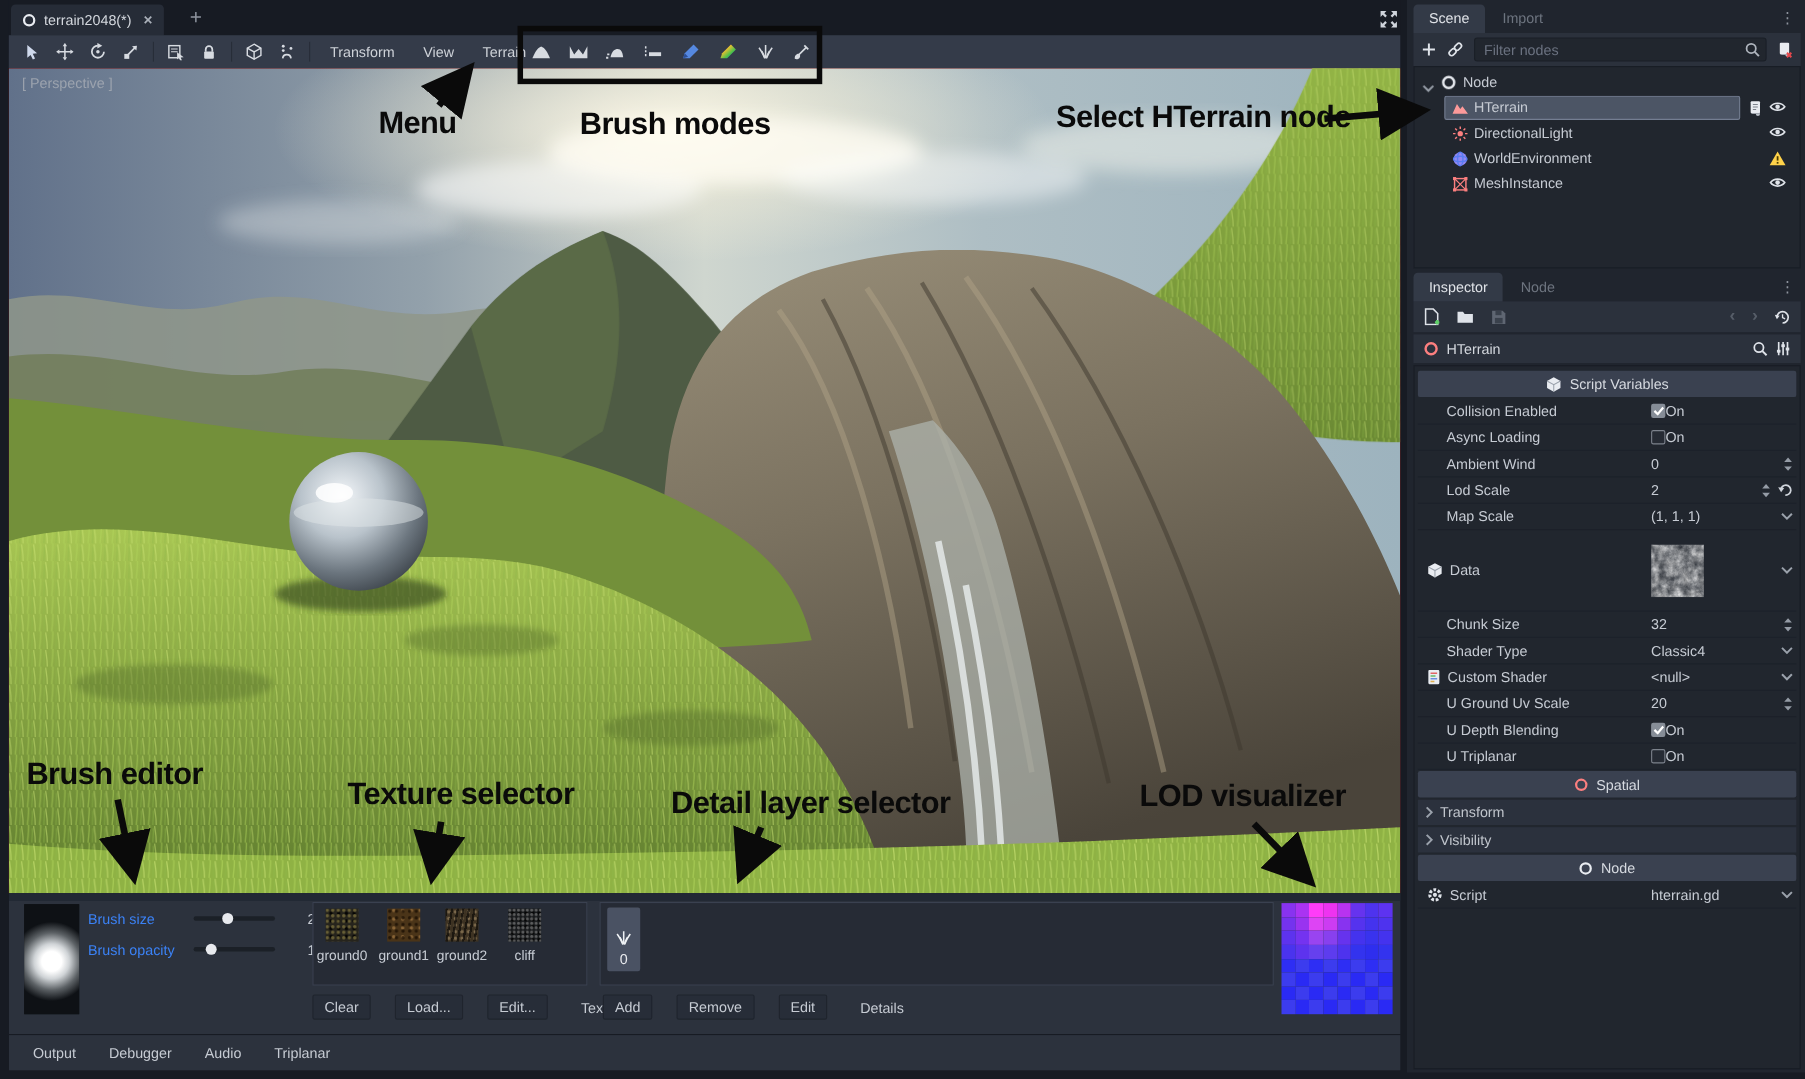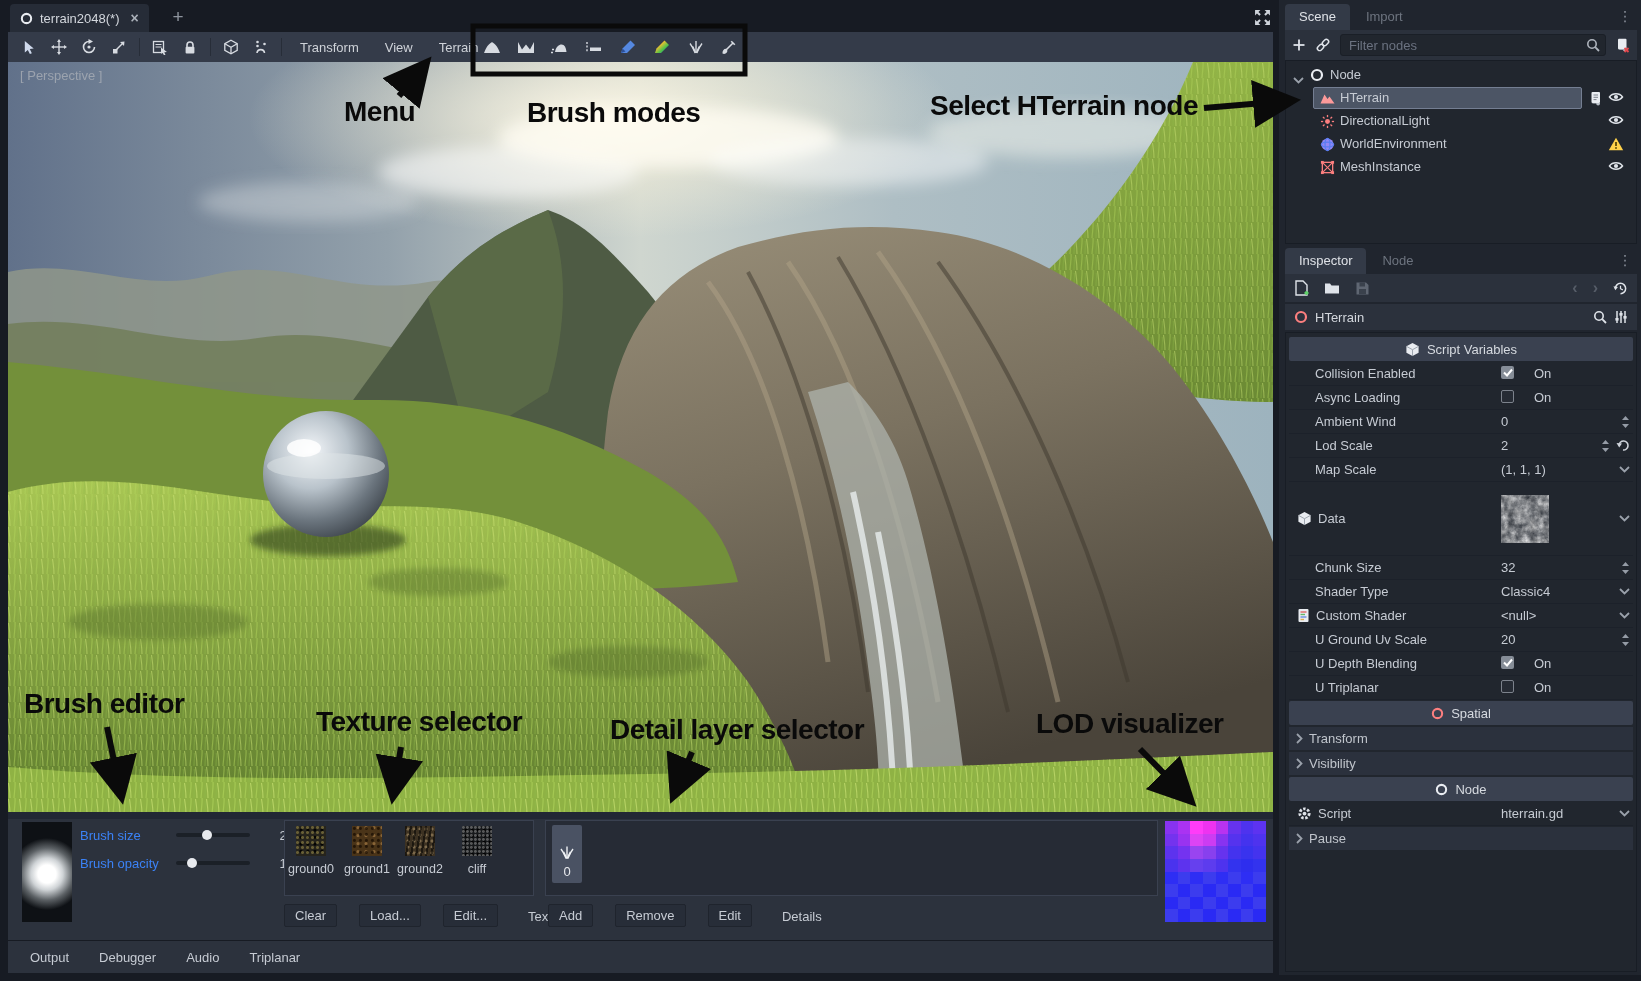--- a/index.html
+++ b/index.html
@@ -85,21 +85,21 @@
   #icontent{background:#21262e;border:1px solid #181d25;height:640px;margin-top:2px;padding:3px;box-sizing:border-box;
             display:flex;flex-direction:column;overflow:hidden}
   .icat{height:24px;min-height:24px;background:#3a4150;border-radius:2px;display:flex;align-items:center;
         justify-content:center;gap:7px;margin:1px 0;color:#d6dae0}
   .isub{height:23px;min-height:23px;background:#2b313d;display:flex;align-items:center;gap:6px;
         padding-left:7px;margin:1px 0;color:#c0c5cc}
   .iprop{height:23px;min-height:23px;display:flex;align-items:center;border-bottom:1px solid #1c212a}
   .iprop.tall{height:73px;min-height:73px}
   .plbl{flex:0 0 212px;padding-left:26px;display:flex;align-items:center;gap:6px;white-space:nowrap;overflow:hidden;box-sizing:border-box}
   .plbl.iconed{padding-left:8px}
-  .pval{flex:1;display:flex;gap:20px}
+  .pval{flex:1;display:flex;align-items:center;gap:0}
   .pright{margin-left:auto;display:flex;align-items:center;gap:6px;padding-right:3px}
   .cb{width:13px;height:13px;border-radius:2px;display:flex;align-items:center;justify-content:center;box-sizing:border-box}
   .cb.on{background:#868d97}
   .cb.off{background:#262b34;border:1px solid #7c828c}
   .hthumb{width:48px;height:48px;display:block;overflow:hidden}
   .ic{display:inline-flex;align-items:center;justify-content:center;line-height:0}
   
   .anno{position:absolute;font-weight:900;font-size:28px;color:#0a0a0a;letter-spacing:-0.5px;white-space:nowrap;z-index:60}
   #overlay{position:absolute;left:0;top:0;width:1641px;height:981px;z-index:55;pointer-events:none}
 </style>
@@ -1015,45 +1015,37 @@
             <span>hterrain.gd</span>
           </span>
           <span class="pright">
             <span class="ic">
               <svg width="11" height="7" viewBox="0 0 11 7">
                 <path d="M1,1 L5.5,5.5 L10,1" fill="none" stroke="#9aa1ab" stroke-width="1.8"></path>
               </svg>
             </span>
           </span>
         </div>
-        <div class="isub">
-          <span class="ic">
-            <svg width="7" height="11" viewBox="0 0 7 11">
-              <path d="M1,1 L5.5,5.5 L1,10" fill="none" stroke="#9aa1ab" stroke-width="1.8"></path>
-            </svg>
-          </span>
-          <span>Pause</span>
-        </div>
       </div>
   </div>
 </div>
 
 <svg id="overlay">
   <defs>
     <marker id="ah" markerWidth="8" markerHeight="8" refX="5.5" refY="4" orient="auto">
       <path d="M0,0 L8,4 L0,8 Z" fill="#0a0a0a"></path>
     </marker>
   </defs>
   <rect x="473" y="26" width="272" height="48" fill="none" stroke="#0a0a0a" stroke-width="5"></rect>
   <line x1="399" y1="96" x2="422" y2="68" stroke="#0a0a0a" stroke-width="6" marker-end="url(#ah)"></line>
   <line x1="1204" y1="108" x2="1286" y2="101" stroke="#0a0a0a" stroke-width="6" marker-end="url(#ah)"></line>
   <line x1="107" y1="727" x2="120" y2="790" stroke="#0a0a0a" stroke-width="6" marker-end="url(#ah)"></line>
   <line x1="401" y1="747" x2="394" y2="790" stroke="#0a0a0a" stroke-width="6" marker-end="url(#ah)"></line>
   <line x1="692" y1="752" x2="676" y2="790" stroke="#0a0a0a" stroke-width="6" marker-end="url(#ah)"></line>
   <line x1="1140" y1="749" x2="1186" y2="796" stroke="#0a0a0a" stroke-width="6" marker-end="url(#ah)"></line>
 </svg>
 <div class="anno" style="left:344px;top:96px">Menu</div>
 <div class="anno" style="left:527px;top:97px">Brush modes</div>
-<div class="anno" style="left:930px;top:90px">Select HTerrain node</div>
+<div class="anno" style="left:960px;top:90px">Select HTerrain node</div>
 <div class="anno" style="left:24px;top:688px">Brush editor</div>
 <div class="anno" style="left:316px;top:706px">Texture selector</div>
 <div class="anno" style="left:610px;top:714px">Detail layer selector</div>
 <div class="anno" style="left:1036px;top:708px">LOD visualizer</div>
 
 </body></html>

